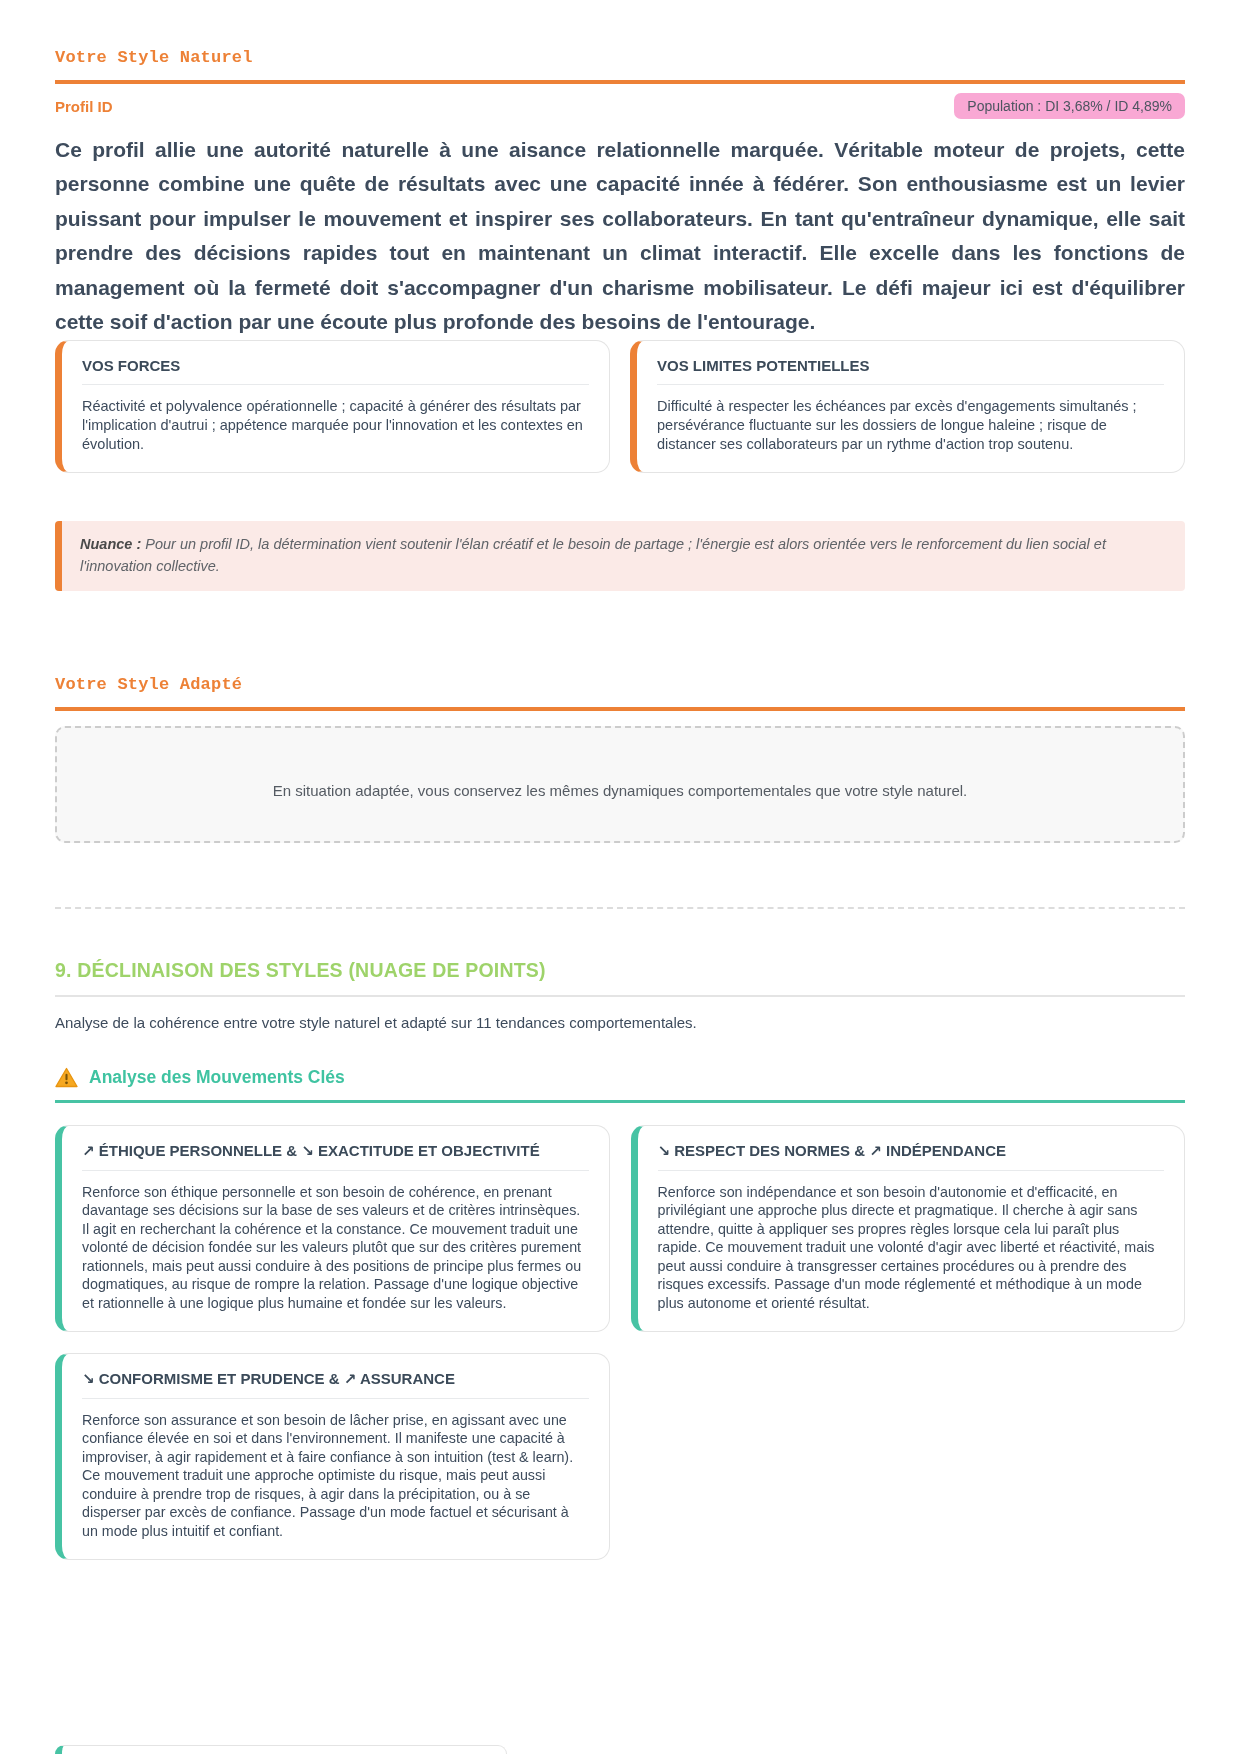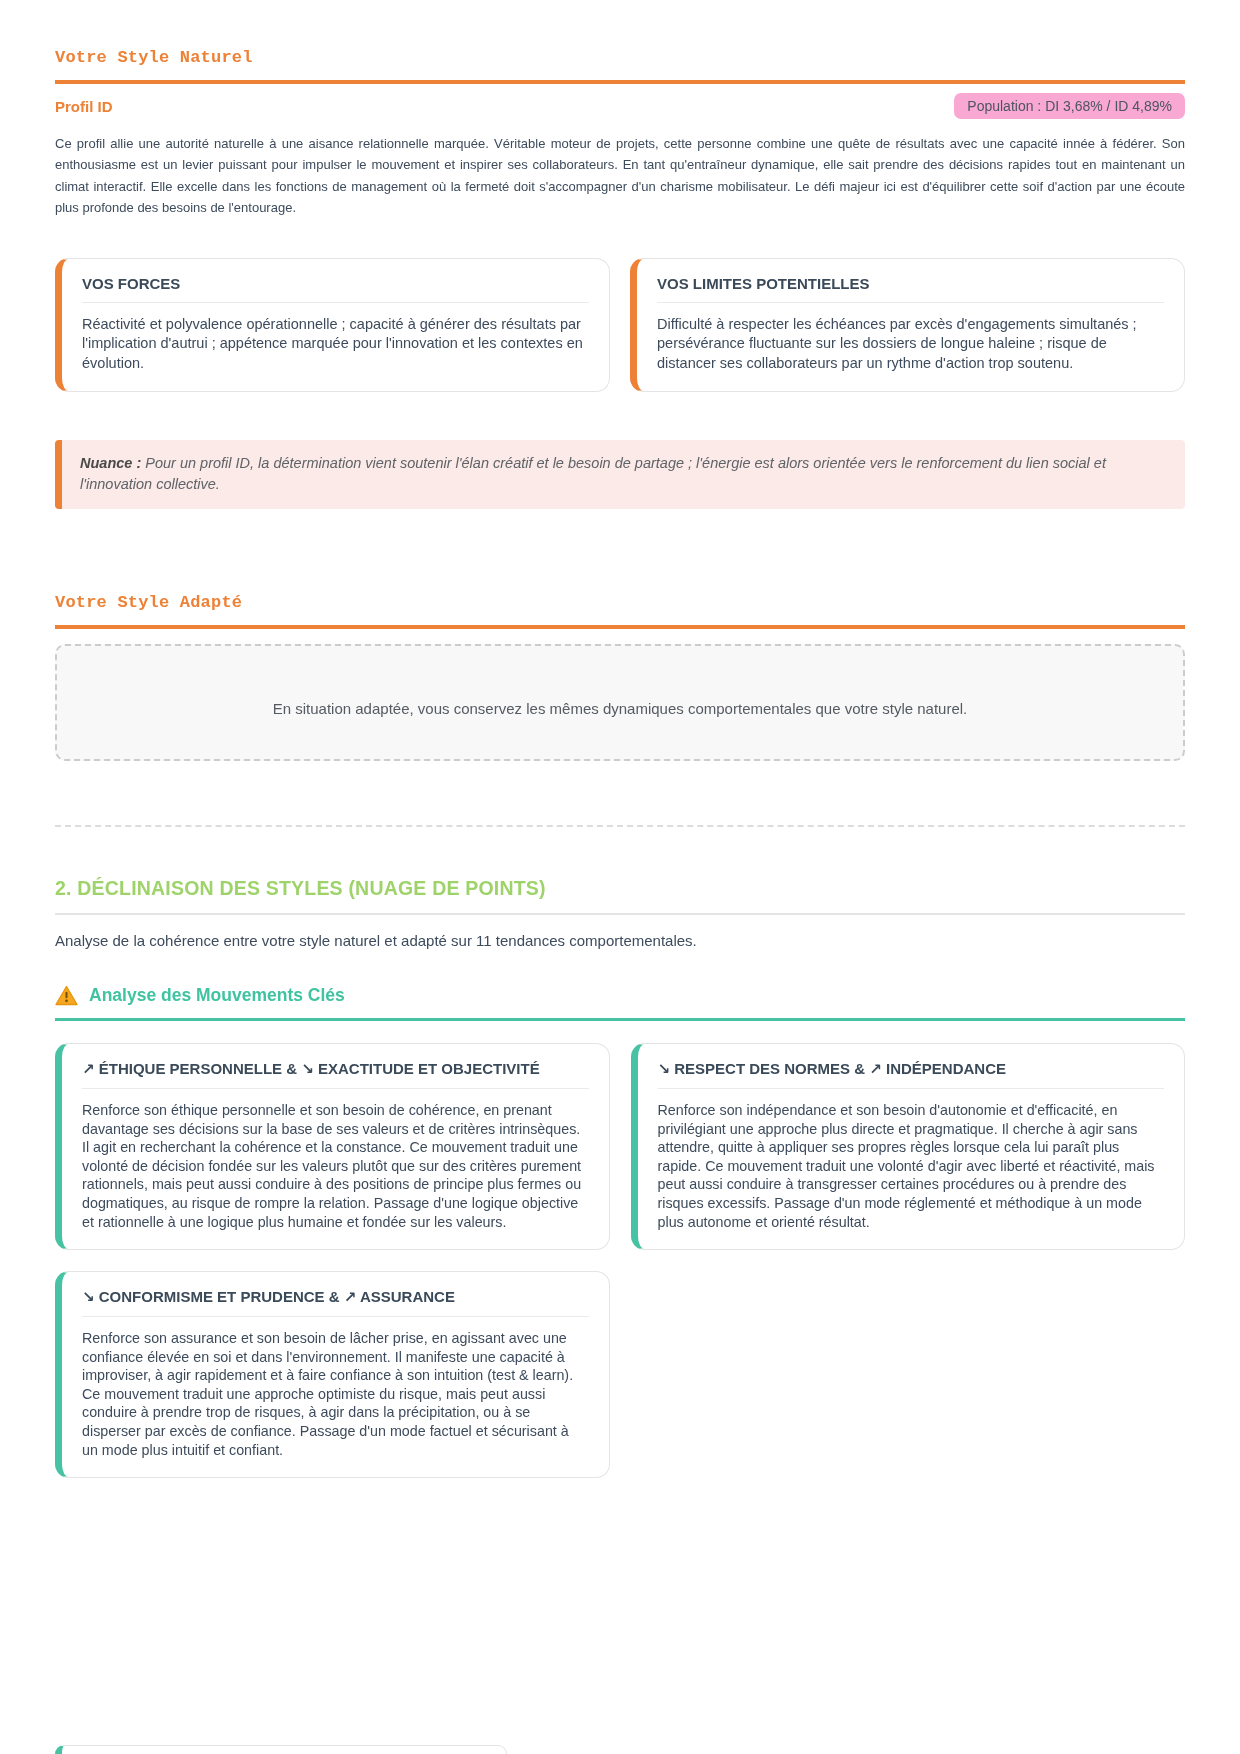--- a/index.html
+++ b/index.html
@@ -18,24 +18,24 @@
   .rule-orange { border:none; border-top:4px solid #ED8136; margin-top:13px; }
 
   .profil-row { display:flex; justify-content:space-between; align-items:center; margin-top:9px; }
   .profil-label { color:#ED8136; font-weight:bold; font-size:15px; }
   .pop-badge {
     background:#f9a8d4; color:#4D5560; font-size:14px;
     padding:5px 13px; border-radius:7px;
   }
 
   .description {
-    margin-top:14px; text-align:justify; font-size:13px; line-height:1.64; color:#3D4B5C;
+    margin-top:14px; text-align:justify; font-size:21px; line-height:1.64; color:#3D4B5C;font-weight:bold;
   }
 
-  .cards-row { display:grid; grid-template-columns:1fr 1fr; column-gap:20px; margin-top:40px; align-items:start; }
+  .cards-row { display:grid; grid-template-columns:1fr 1fr; column-gap:20px; align-items:start; }
   .card {
     border:1px solid #E4E4E4; border-left:7px solid #ED8136;
     border-radius:14px; padding:16px 20px 18px 20px; background:#fff;
   }
   .card.teal { border-left-color:#47C3A4; }
   .card-title {
     font-weight:bold; font-size:15px; color:#3B4A59;
     padding-bottom:10px; border-bottom:1px solid #E8EAEC;
   }
   .card-body { margin-top:12px; font-size:14.5px; line-height:1.32; color:#3D4B5C; }
@@ -119,21 +119,21 @@
   <div class="adapte">
     <div class="sec-title-orange">Votre Style Adapté</div>
     <hr class="rule-orange">
     <div class="dashed-box">
       <div class="dashed-box-body">En situation adaptée, vous conservez les mêmes dynamiques comportementales que votre style naturel.</div>
     </div>
   </div>
 
   <hr class="dashed-divider">
 
-  <div class="sec2-title">2. DÉCLINAISON DES STYLES (NUAGE DE POINTS)</div>
+  <div class="sec2-title">9. DÉCLINAISON DES STYLES (NUAGE DE POINTS)</div>
   <p class="sec2-subtitle">Analyse de la cohérence entre votre style naturel et adapté sur 11 tendances comportementales.</p>
 
   <div class="movements-heading">
     <span class="warning-icon">
       <svg width="23" height="21" viewBox="0 0 24 22">
         <path d="M12 1.6 L23 20.4 H1 Z" fill="#F6A821" stroke="#E8940F" stroke-width="1.4" stroke-linejoin="round"></path>
         <rect x="10.9" y="7.2" width="2.2" height="6.8" rx="1.1" fill="#7A5206"></rect>
         <circle cx="12" cy="16.6" r="1.45" fill="#7A5206"></circle>
       </svg>
     </span>

